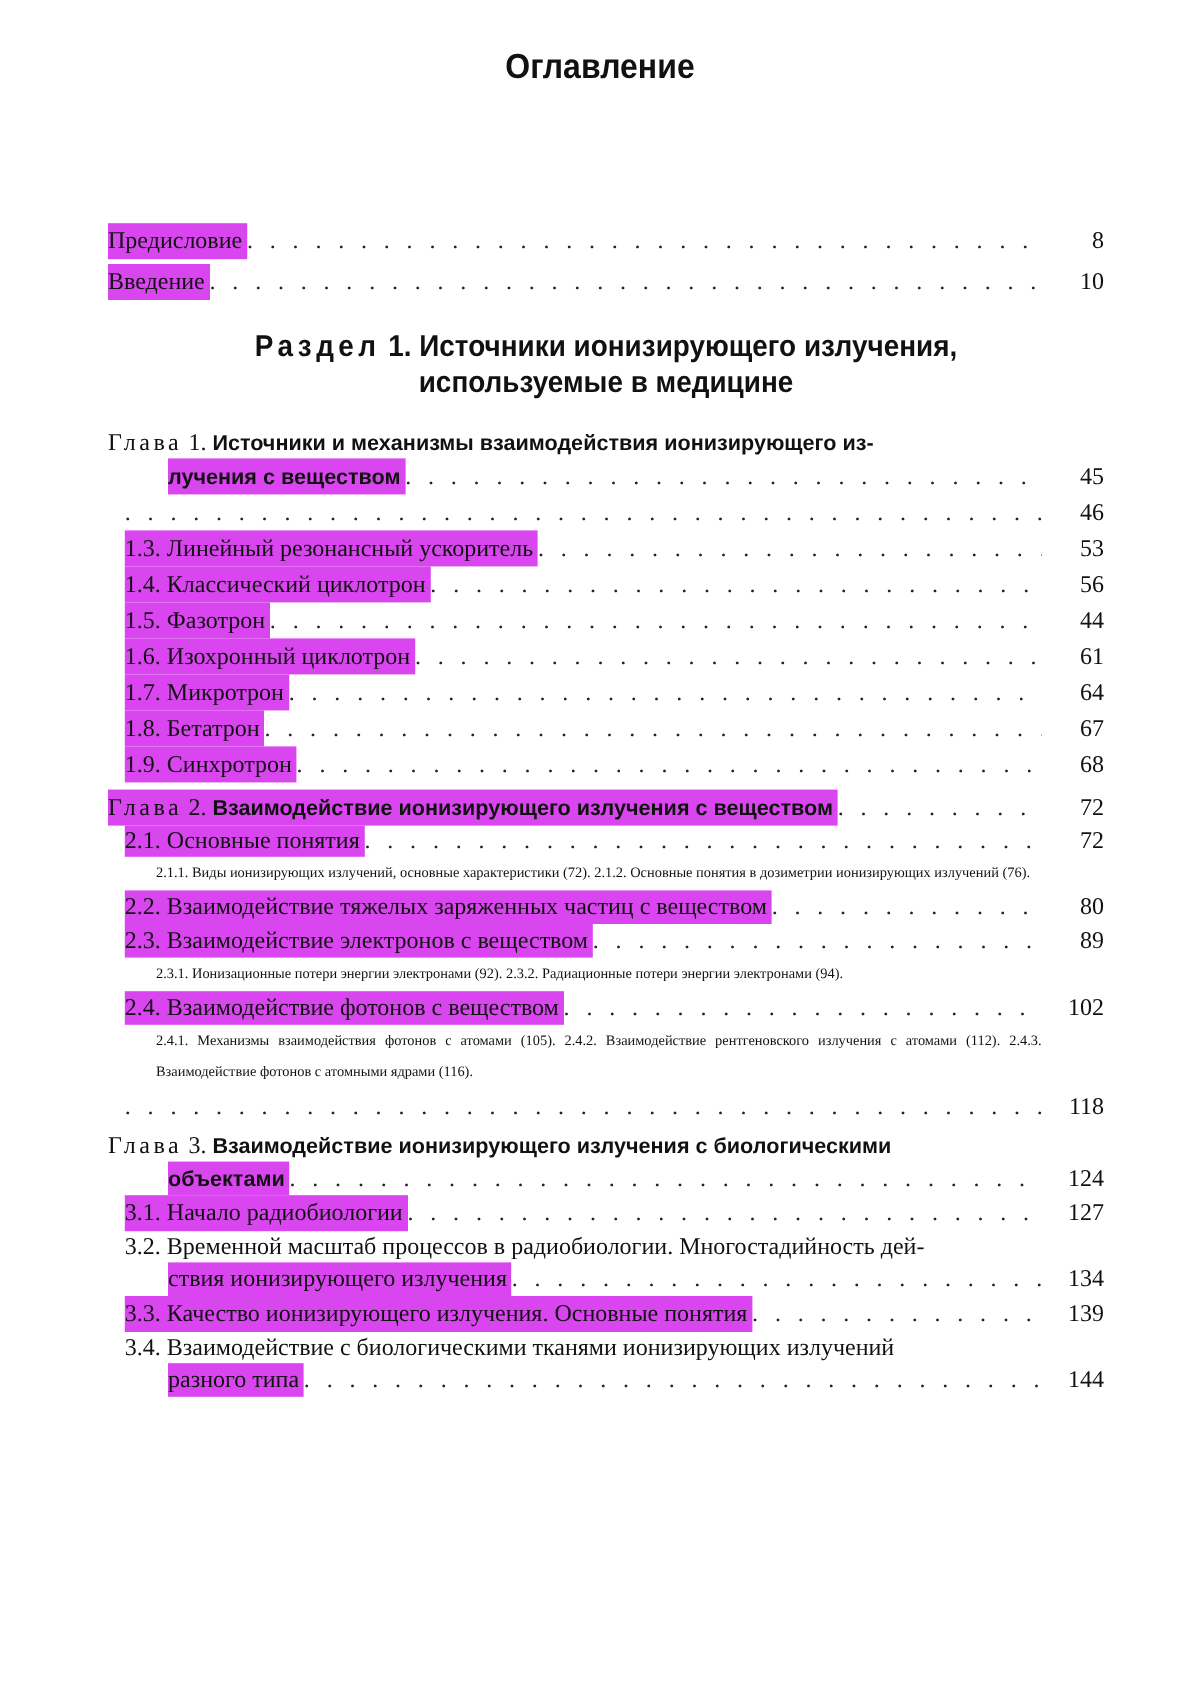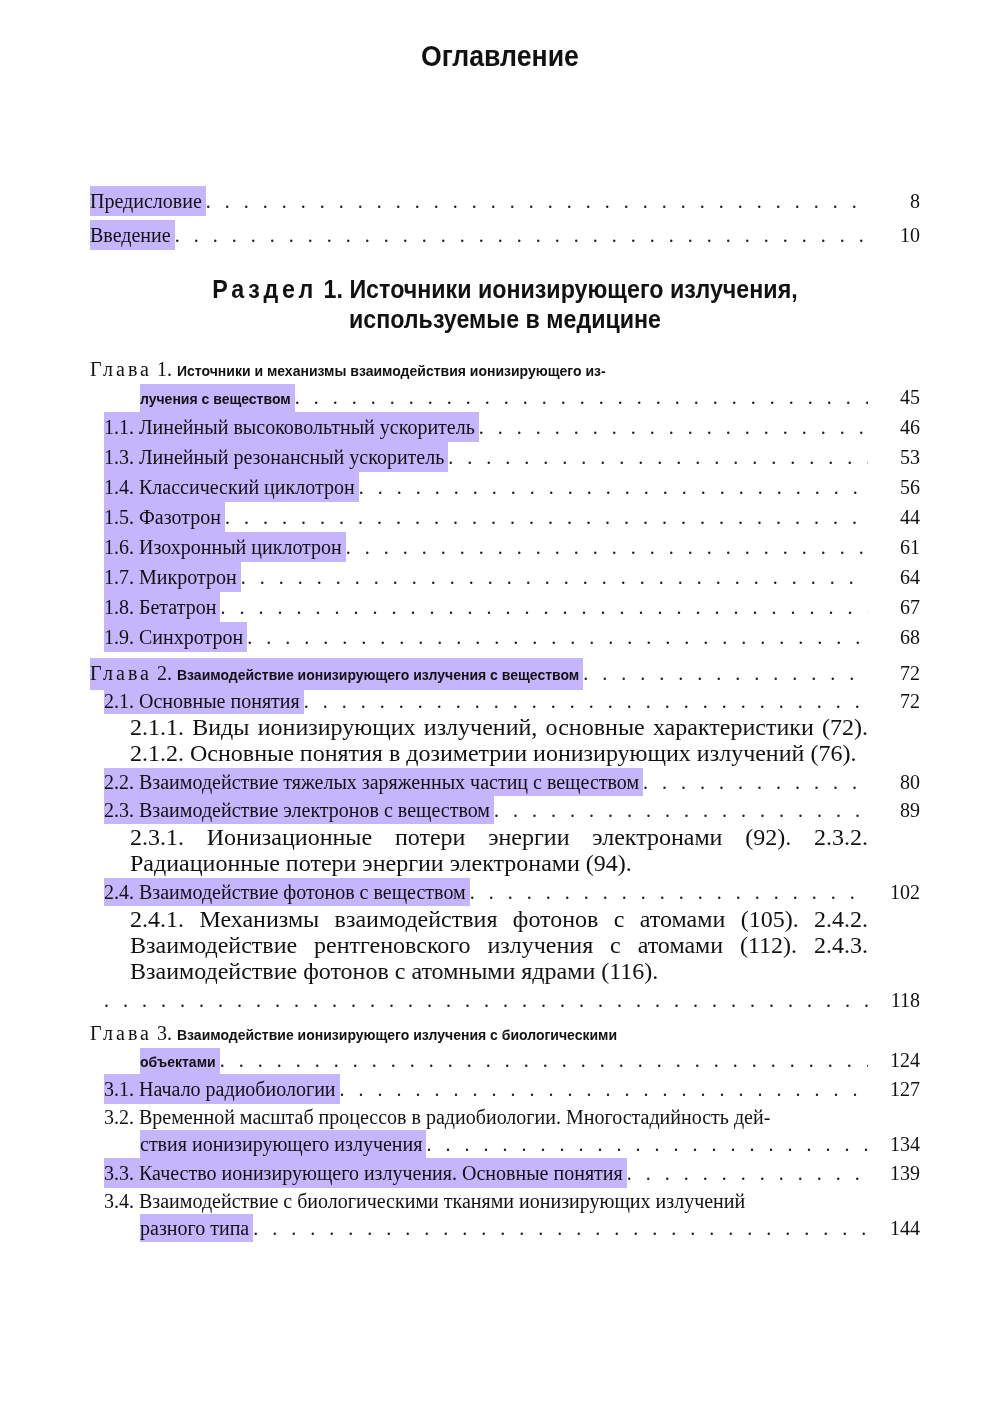--- a/index.html
+++ b/index.html
@@ -9,42 +9,42 @@
     color: #111111;
   }
   .page-title {
     position: absolute; top: 40px; left: 0; width: 1000px; text-align: center;
     font-family: "Liberation Sans", "DejaVu Sans", sans-serif;
     font-weight: bold; font-size: 29px; letter-spacing: 0px;
     transform: scaleX(0.92);
   }
   .toc { position: absolute; left: 90px; top: 186px; width: 830px; font-size: 20px; }
   .row { position: relative; display: flex; align-items: baseline; height: 30px; line-height: 30px; }
-  .row .text { white-space: nowrap; background: #c4b5fd; padding-right: 4px; position: relative; z-index: 1; }
+  .row .text { white-space: nowrap; background: #d946ef; padding-right: 4px; position: relative; z-index: 1; }
   .row .leader {
     flex: 1; overflow: hidden; white-space: nowrap; letter-spacing: 4.5px; color: #222;
     position: relative; top: 0px;
   }
   .row .leader::before {
     content: ". . . . . . . . . . . . . . . . . . . . . . . . . . . . . . . . . . . . . . . . . . . . . . . . . . . . . . . . . . . . . . . . . . . . . . . . . . . . . . . . . . . . . . . . .";
   }
   .row .page { width: 52px; text-align: right; flex: none; }
   .ind1 { padding-left: 14px; }
   .section-heading {
     text-align: center; font-weight: bold; font-size: 25px; line-height: 30px;
     font-family: "Liberation Sans", "DejaVu Sans", sans-serif;
     margin: 20px 0 22px 0; transform: scaleX(0.93);
   }
   .spaced { letter-spacing: 4px; }
   .chapter-label { letter-spacing: 3px; }
-  .chapter-title { font-weight: bold; font-family: "Liberation Sans", "DejaVu Sans", sans-serif; font-size: 14px; }
+  .chapter-title { font-weight: bold; font-family: "Liberation Sans", "DejaVu Sans", sans-serif; font-size: 18px; }
   .chapter-first { line-height: 26px; height: 26px; padding-right: 52px; white-space: nowrap; }
   .chapter-cont { padding-left: 50px; }
   .para {
-    font-size: 24px; line-height: 26px; text-align: justify; text-align-last: left;
+    font-size: 12px; line-height: 26px; text-align: justify; text-align-last: left;
     padding-left: 40px; padding-right: 52px; margin: 0 0 2px 0;
   }
   .sub-first { line-height: 26px; height: 26px; padding-left: 14px; padding-right: 52px; white-space: nowrap; }
   .sub-cont { padding-left: 50px; }
   .divider-space { height: 6px; }
 </style>
 </head>
 <body>
 
 <div class="page-title">Оглавление</div>
@@ -78,21 +78,20 @@
       <span class="chapter-title">Источники и механизмы взаимодействия ионизирующего из-</span>
     </div>
     <div class="row chapter-cont">
       <span class="text chapter-title">лучения с веществом</span>
       <span class="leader"></span>
       <span class="page">45</span>
     </div>
   </div>
 
   <div class="row ind1">
-    <span class="text"><span>1.1.</span> <span>Линейный высоковольтный ускоритель</span></span>
     <span class="leader"></span>
     <span class="page">46</span>
   </div>
   <div class="row ind1">
     <span class="text"><span>1.3.</span> <span>Линейный резонансный ускоритель</span></span>
     <span class="leader"></span>
     <span class="page">53</span>
   </div>
   <div class="row ind1">
     <span class="text"><span>1.4.</span> <span>Классический циклотрон</span></span>

